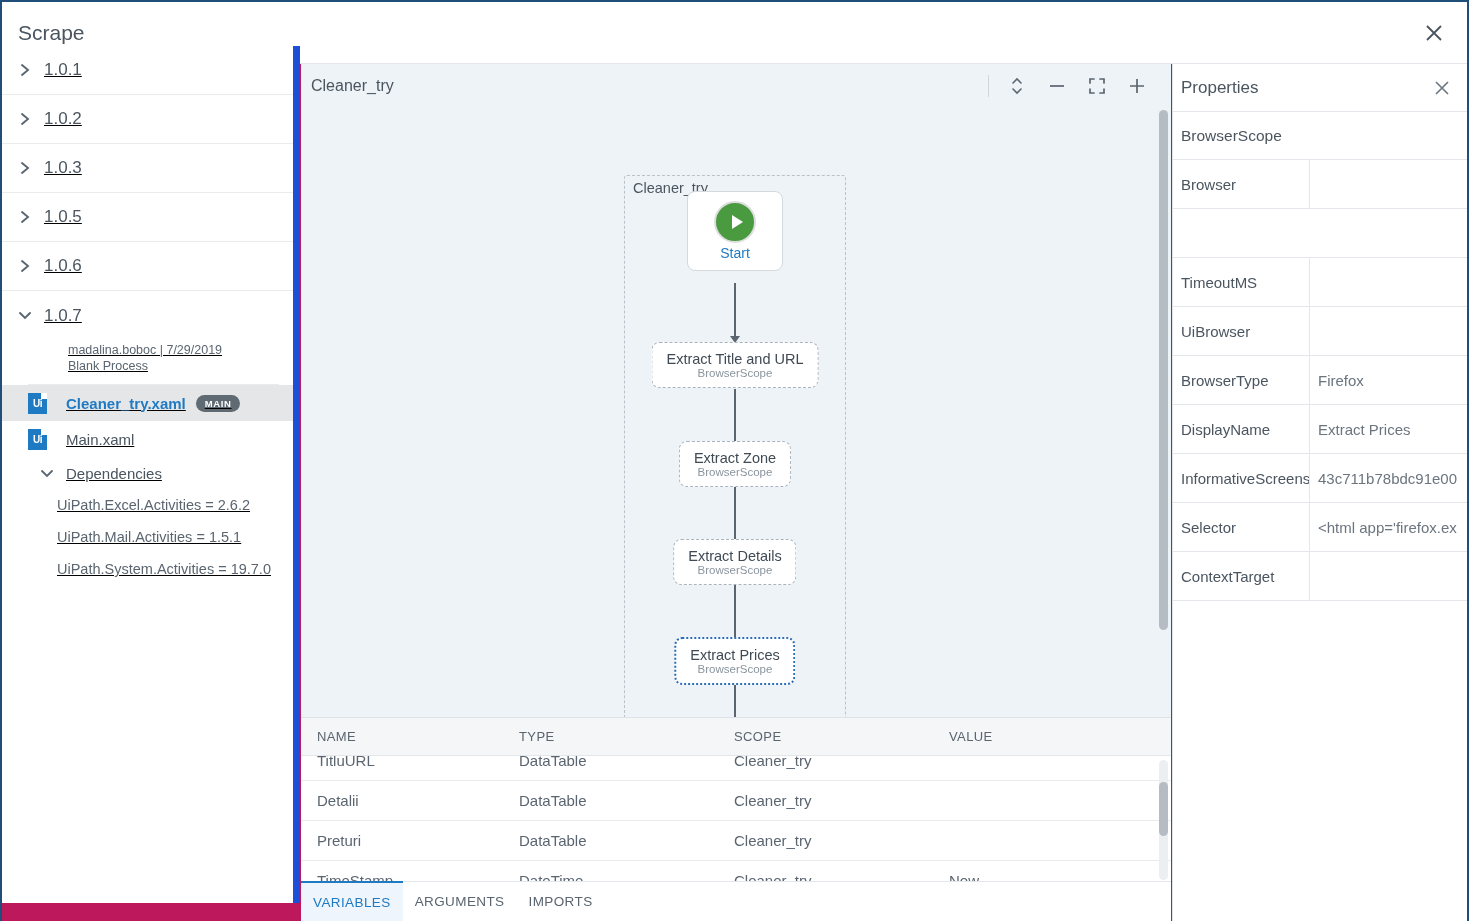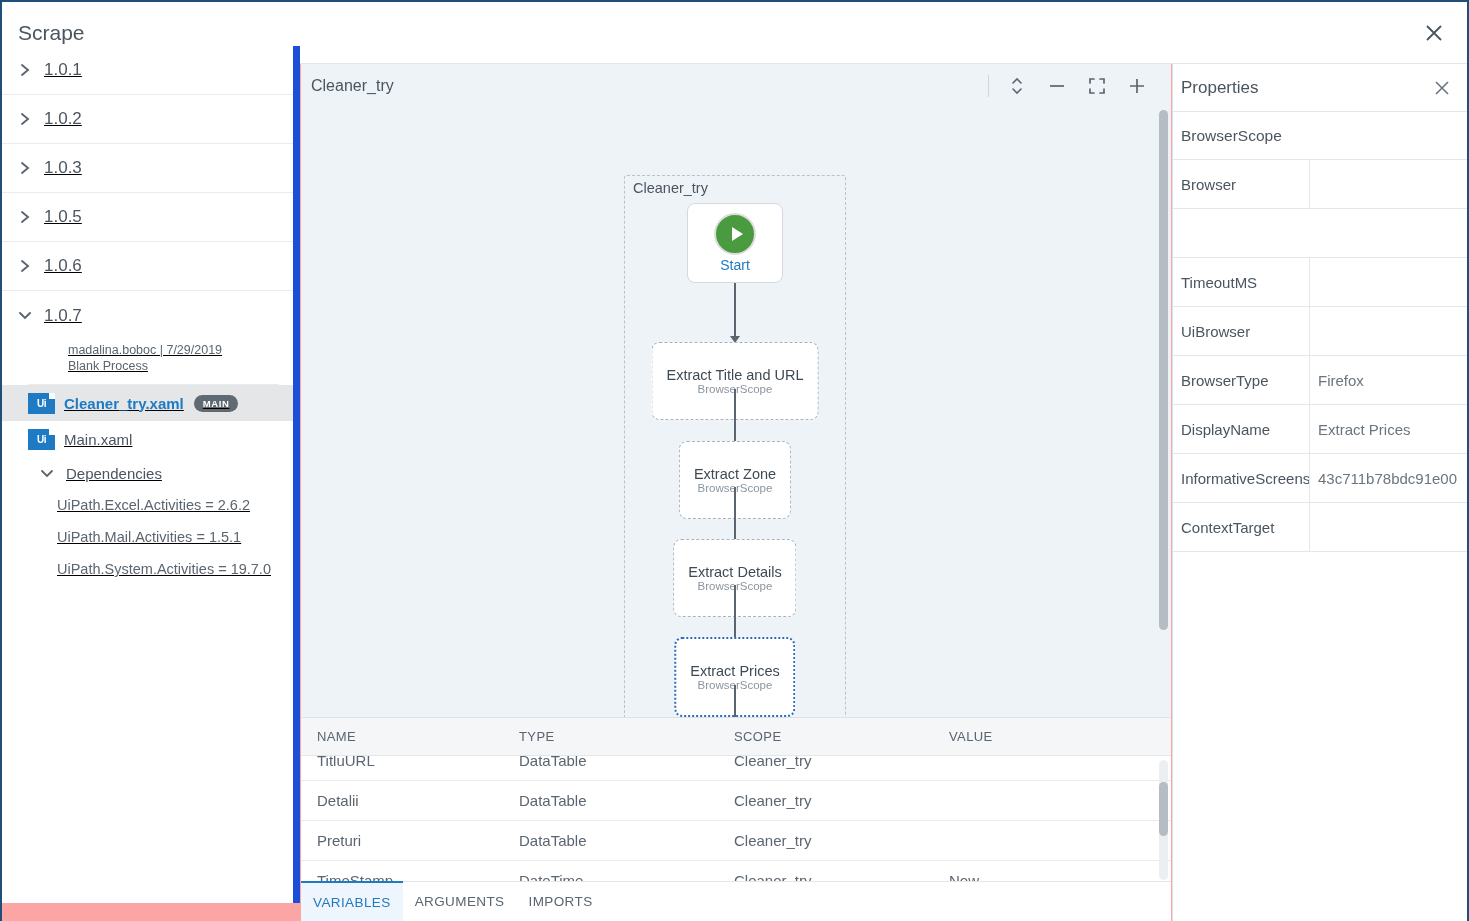--- a/index.html
+++ b/index.html
@@ -5,21 +5,21 @@
   * { box-sizing: border-box; margin: 0; padding: 0; }
   html, body {
     width: 1469px; height: 921px;
     font-family: "Liberation Sans", sans-serif;
     background: #ffffff;
     overflow: hidden;
   }
   .window {
     position: relative;
     width: 1469px; height: 921px;
-    background: #fca5a5;
+    background: #be185d;
     border: 2px solid #1f4e79;
     border-bottom: none;
     overflow: hidden;
   }
 
   
   .titlebar {
     position: absolute; left: 0; top: 0;
     width: 1465px; height: 62px;
     background: #ffffff;
@@ -75,22 +75,22 @@
   .file-row {
     height: 36px;
     display: flex; align-items: center;
     padding-left: 26px;
     font-size: 15px;
     color: #4a5560;
     cursor: pointer;
   }
   .file-row.selected { background: #e4e6e8; }
   .ui-icon {
-    width: 27px; height: 21px;
-    margin-right: 9px;
+    width: 19px; height: 21px;
+    margin-right: 19px;
     position: relative; flex: none; border-radius: 7px;
   }
   .ui-icon .body {
     position: absolute; inset: 0;
     background: #1f7ac4;
     color: #ffffff;
     font-size: 10px; font-weight: bold;
     display: flex; align-items: center; justify-content: center;
     letter-spacing: -0.5px;
   }
@@ -164,36 +164,36 @@
   .node {
     position: absolute;
     left: 50%; transform: translateX(-50%);
     display: flex; flex-direction: column;
     align-items: center; justify-content: center;
     border-radius: 8px;
     background: #ffffff;
     cursor: pointer;
   }
   .node-start {
-    top: 27px;
+    top: 15px;
     width: 96px; height: 80px;
     border: 1px solid #d3d9df;
   }
   .play-circle {
     width: 42px; height: 42px; border-radius: 50%;
     background: #4a9a3f;
     border: 2px solid #ddd;
     display: flex; align-items: center; justify-content: center;
     margin-bottom: 2px;
   }
   .play-circle svg { display: block; margin-left: 3px; }
   .node-start .lbl { font-size: 14px; color: #1f7ac4; }
   .node-act {
     border: 1px dashed #a9b3bd;
-    padding: 24px 14px;
+    padding: 8px 14px;
     min-width: 100px;
     justify-content: space-between;
   }
   .node-act.selected { border: 2px dotted #2b6cb8; }
   .node-act .t1 { font-size: 14.5px; color: #3f4a55; white-space: nowrap; }
   .node-act .t2 { font-size: 11.5px; color: #8a949e; white-space: nowrap; }
   .connector {
     position: absolute; left: 50%;
     width: 2px; background: #5a6570;
     transform: translateX(-1px);
@@ -584,18 +584,22 @@
     </div>
     <div class="prop-row">
       <span class="prop-label">DisplayName</span>
       <span class="prop-value">Extract Prices</span>
     </div>
     <div class="prop-row">
       <span class="prop-label">InformativeScreenshot</span>
       <span class="prop-value">43c711b78bdc91e00</span>
     </div>
     <div class="prop-row">
+      <span class="prop-label">Selector</span>
+      <span class="prop-value">&lt;html app='firefox.ex</span>
+    </div>
+    <div class="prop-row">
       <span class="prop-label">ContextTarget</span>
       <span class="prop-value"></span>
     </div>
   </div>
 
 </div>
 
 </body></html>

